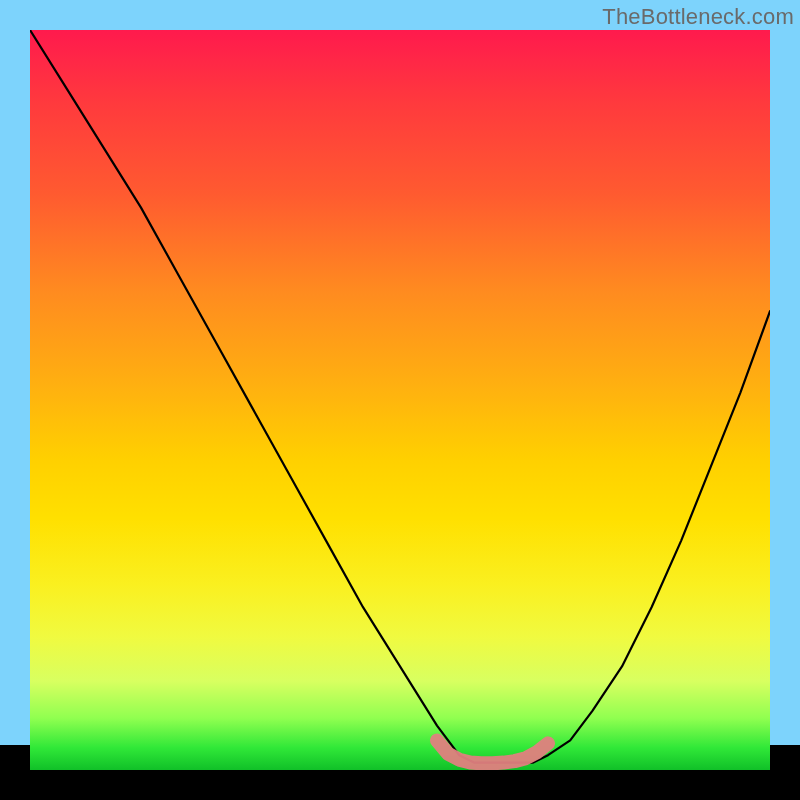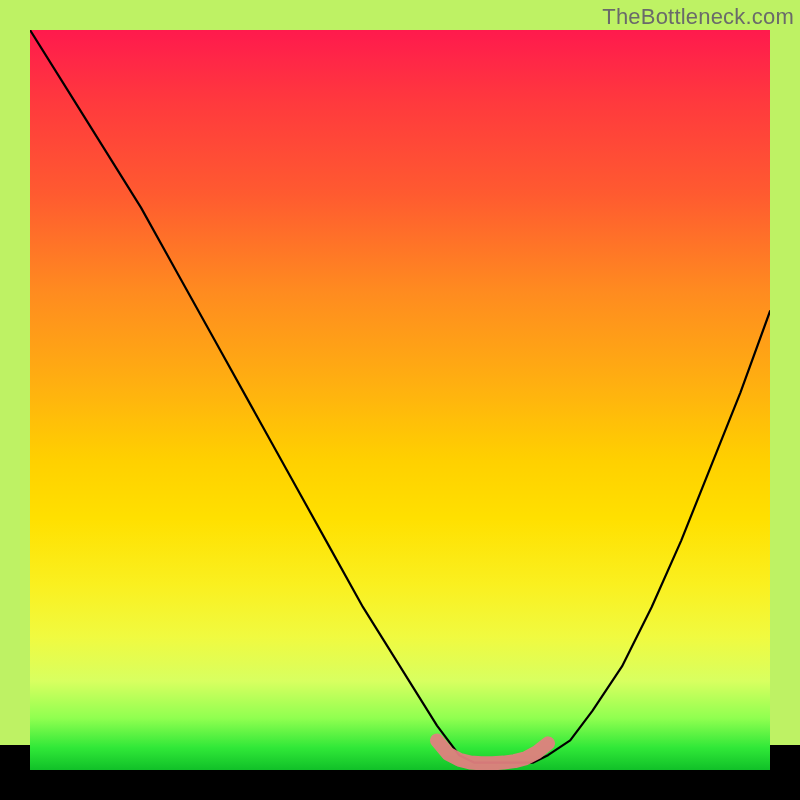--- a/index.html
+++ b/index.html
@@ -8,21 +8,21 @@
     width: 800px;
     height: 800px;
     background: #000;
     overflow: hidden;
     font-family: Arial, Helvetica, sans-serif;
   }
   .frame {
     position: relative;
     width: 800px;
     height: 745px;
-    background: #bef264;
+    background: #7dd3fc;
   }
   .plot-area {
     position: absolute;
     left: 30px;
     top: 30px;
     width: 740px;
     height: 740px;
     background: linear-gradient(
       to bottom,
       #ff1a4d 0%,

